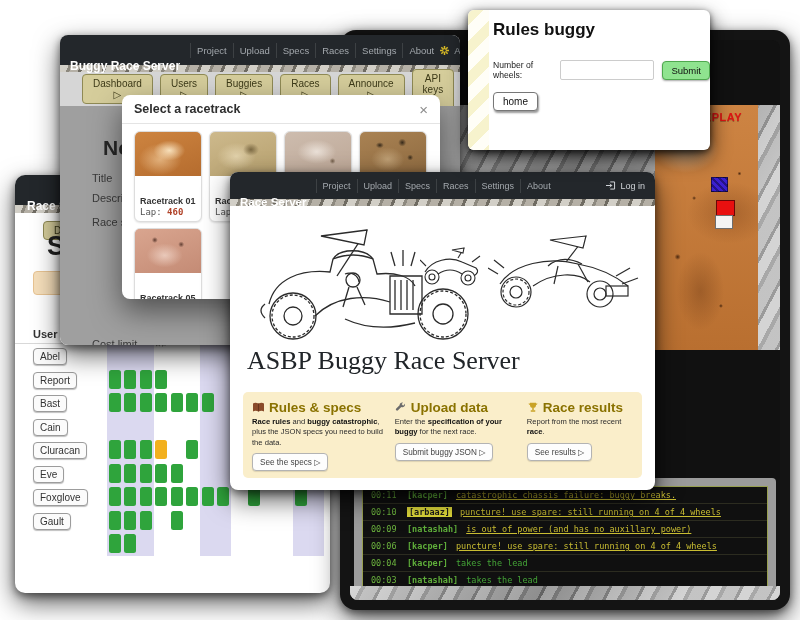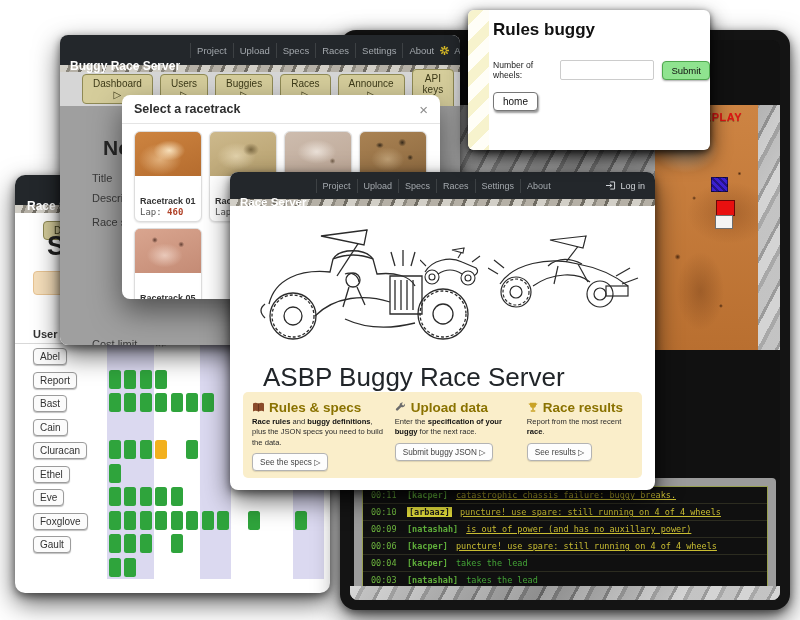--- a/index.html
+++ b/index.html
@@ -128,21 +128,21 @@
     font-size:10.5px;padding:3px 10px;font-family:"Liberation Sans",sans-serif;}
   
   .w-home{left:230px;top:172px;width:425px;height:318px;border-radius:8px;}
   .w-home .nb{height:27px;font-size:9px;padding:0 10px;}
   .w-home .nb .brand{font-size:11.5px;margin-right:9px;}
   .w-home .nb .it{padding:2px 6px;}
   .w-home .nb .right{margin-left:auto;display:flex;align-items:center;gap:4px;color:#cfd3d7;}
   .w-home .tex{height:7px;}
   .sketches{position:absolute;left:10px;top:44px;width:405px;height:130px;}
   .sk{position:absolute;}
-  .asbp-title{position:absolute;left:17px;top:174px;margin:16px;font-size:26px;font-weight:400;color:#212529;}
+  .asbp-title{position:absolute;left:17px;top:174px;margin:0;font-size:26px;font-weight:400;color:#212529;font-family:Liberation Serif, serif;}
   .jumbo{position:absolute;left:13px;top:220px;width:399px;height:86px;background:#faeeca;border-radius:5px;
     display:flex;padding:8px 9px;box-sizing:border-box;gap:10px;}
   .jcol{flex:1;}
   .jh{display:flex;align-items:center;gap:4px;font-size:13.5px;font-weight:bold;color:#8a7200;}
   .jtxt{font-size:7.6px;color:#2b2b2b;line-height:1.35;margin-top:2px;}
   .jtxt .b{font-weight:bold;color:#111;}
   .jbtn{margin-top:5px;background:#fdfdfd;border:1px solid #b3b3b3;border-radius:4px;color:#444;
     font-size:8.2px;padding:3px 7px;font-family:"Liberation Sans",sans-serif;box-shadow:0 1px 1px rgba(0,0,0,.12);}
   
   .w-make{left:468px;top:10px;width:242px;height:140px;border-radius:6px;
@@ -331,41 +331,20 @@
             <div class="ccell lav">
               <i class="sq g"></i>
             </div>
             <div class="ccell">
               <i class="sq y"></i>
             </div>
             <div class="ccell"></div>
             <div class="ccell">
               <i class="sq g"></i>
             </div>
-            <div class="ccell lav"></div>
-            <div class="ccell lav"></div>
-            <div class="ccell"></div>
-            <div class="ccell"></div>
-            <div class="ccell"></div>
-            <div class="ccell"></div>
-            <div class="ccell lav"></div>
-            <div class="ccell lav"></div>
-          </div>
-      </div>
-      <div class="trow">
-        <div class="ucol"><button class="ubtn">Ethel</button></div>
-        <div class="cells">
-            <div class="ccell lav">
-              <i class="sq g"></i>
-            </div>
-            <div class="ccell lav"></div>
-            <div class="ccell lav"></div>
-            <div class="ccell"></div>
-            <div class="ccell"></div>
-            <div class="ccell"></div>
             <div class="ccell lav"></div>
             <div class="ccell lav"></div>
             <div class="ccell"></div>
             <div class="ccell"></div>
             <div class="ccell"></div>
             <div class="ccell"></div>
             <div class="ccell lav"></div>
             <div class="ccell lav"></div>
           </div>
       </div>
@@ -716,21 +695,21 @@
     <h1 class="asbp-title">ASBP Buggy Race Server</h1>
     <div class="jumbo">
       <div class="jcol" style="flex:1.25;">
         <div class="jh">
           <svg width="13" height="11" viewBox="0 0 16 14">
               <path d="M1 2 Q4 0 8 2 Q12 0 15 2 V12 Q12 10 8 12 Q4 10 1 12 Z" fill="#8a4b2a"></path>
               <line x1="8" y1="2" x2="8" y2="12" stroke="#5e2f18"></line>
             </svg>
           <span>Rules &amp; specs</span>
         </div>
-        <div class="jtxt"><span class="b">Race rules</span><span> and </span><span class="b">buggy definitions</span><span>, plus the JSON specs you need to build the data.</span></div>
+        <div class="jtxt"><span class="b">Race rules</span><span> and </span><span class="b">buggy catastrophic</span><span>, plus the JSON specs you need to build the data.</span></div>
         <button class="jbtn">See the specs ▷</button>
       </div>
       <div class="jcol" style="flex:1.15;">
         <div class="jh">
           <svg width="12" height="12" viewBox="0 0 16 16">
               <path d="M13 2 A3.5 3.5 0 0 1 8.4 6.6 L4 11 A1.6 1.6 0 0 1 1.7 8.7 L6.1 4.3 A3.5 3.5 0 0 1 10.7 .9 L8.8 2.8 10.9 4.9 12.8 3 Z" fill="#6b6b6b"></path>
             </svg>
           <span>Upload data</span>
         </div>
         <div class="jtxt"><span>Enter the </span><span class="b">specification of your buggy</span><span> for the next race.</span></div>

